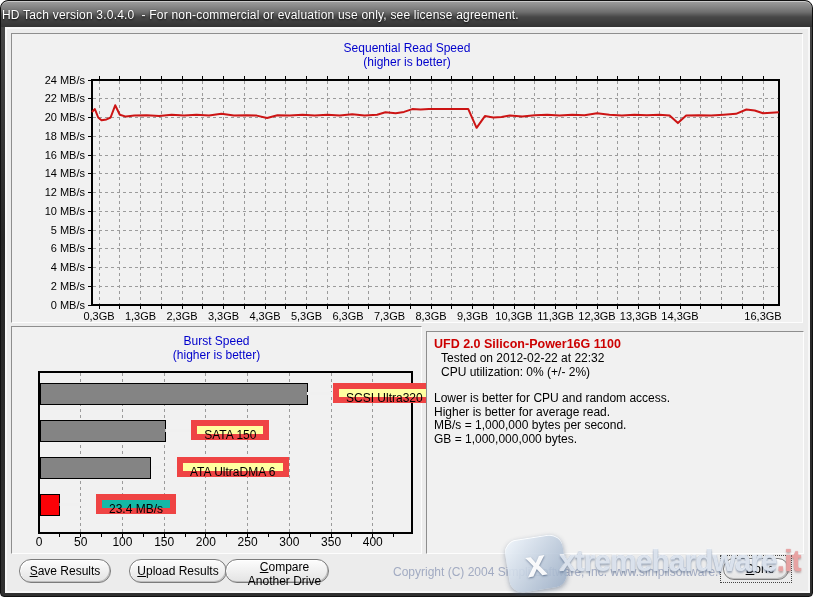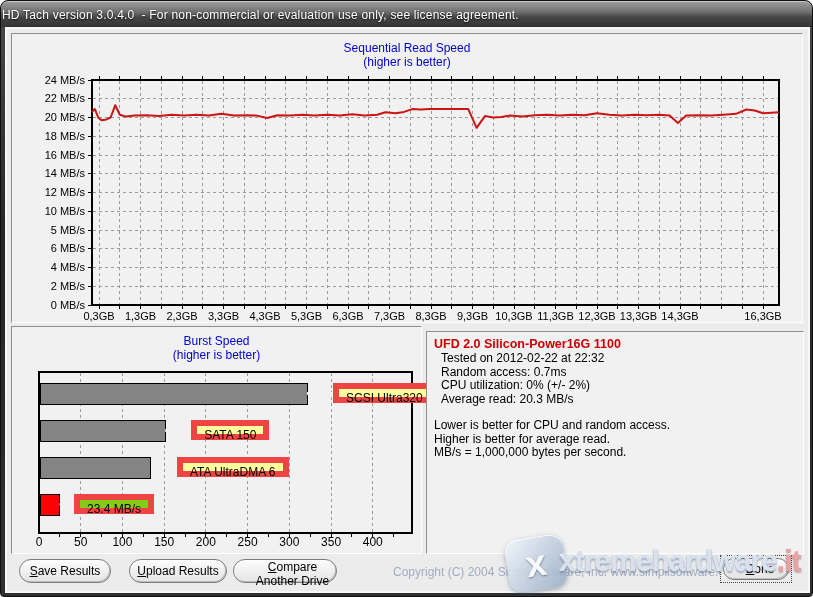--- a/index.html
+++ b/index.html
@@ -72,21 +72,21 @@
   .btn {
     position:absolute; height:24px;
     background:linear-gradient(#fdfdfd,#e3e3e3);
     border:1px solid #7b7b7b; border-radius:12px;
     box-shadow: inset 1px 1px 0 #fff, inset -1px -1px 0 #bdbdbd;
     font-family:"Liberation Sans", sans-serif; font-size:12px; color:#000;
     text-align:center; cursor:pointer;
   }
   .btn-save    { left:14px;  top:532px; width:92px; }
   .btn-upload  { left:124px; top:532px; width:98px; }
-  .btn-compare { left:228px; top:532px; width:104px;padding-left:15px; }
+  .btn-compare { left:220px; top:532px; width:104px;padding-left:15px; }
   .copyright {
     position:absolute; left:388px; top:538px; width:330px;
     font-size:12px; color:#a2abc2; white-space:nowrap;
   }
   .done-wrap {
     position:absolute; left:715px; top:528px;
     border:1px dotted #444; padding:2px; background:#ececec;
   }
   .btn-done { position:relative; width:66px; height:22px; display:block;padding-left:8px; }
 
@@ -325,46 +325,45 @@
           <line x1="132.16778523489933" y1="64.5" x2="158.16778523489933" y2="64.5" stroke="#f0f0f0" stroke-width="3"></line>
           <rect x="7" y="91" width="110.98210290827741" height="21" fill="#848484" stroke="#000" stroke-width="1" shape-rendering="crispEdges"></rect>
           <line x1="117.98210290827741" y1="101.5" x2="143.9821029082774" y2="101.5" stroke="#f0f0f0" stroke-width="3"></line>
           <rect x="7" y="128" width="19.526174496644295" height="21" fill="#fb0207" stroke="#000" stroke-width="1" shape-rendering="crispEdges"></rect>
           <line x1="26.526174496644295" y1="138.5" x2="52.526174496644295" y2="138.5" stroke="#f0f0f0" stroke-width="3"></line>
         </svg>
       <div id="burst-callouts">
           <div class="bar-callout" style="left: 321.025px; top: 56px; background: rgb(255, 255, 160);">SCSI Ultra320</div>
           <div class="bar-callout" style="left: 179.168px; top: 93px; background: rgb(255, 255, 160);">SATA 150</div>
           <div class="bar-callout" style="left: 164.982px; top: 130px; background: rgb(255, 255, 160);">ATA UltraDMA 6</div>
-          <div class="bar-callout" style="left: 62px; top: 167px; background: #84cc16;">23.4 MB/s</div>
+          <div class="bar-callout" style="left: 84px; top: 167px; background: #14b8a6;">23.4 MB/s</div>
         </div>
       <div id="burst-xlabels">
           <div class="xlabel-burst" style="left: 27px;">0</div>
           <div class="xlabel-burst" style="left: 68.7226px;">50</div>
           <div class="xlabel-burst" style="left: 110.445px;">100</div>
           <div class="xlabel-burst" style="left: 152.168px;">150</div>
           <div class="xlabel-burst" style="left: 193.89px;">200</div>
           <div class="xlabel-burst" style="left: 235.613px;">250</div>
           <div class="xlabel-burst" style="left: 277.336px;">300</div>
           <div class="xlabel-burst" style="left: 319.058px;">350</div>
           <div class="xlabel-burst" style="left: 360.781px;">400</div>
         </div>
     </div>
 
     <div class="panel panel-info">
       <div class="info-inner">
         <div class="info-drive">UFD 2.0 Silicon-Power16G 1100</div>
         <div class="info-line">Tested on 2012-02-22 at 22:32</div>
-        <div class="info-line">Random access: 0.7ms</div>
         <div class="info-line">CPU utilization: 0% (+/- 2%)</div>
-        <div class="info-line">Average read: 20.3 MB/s</div>
         <div class="info-gap"></div>
         <div class="info-note">Lower is better for CPU and random access.</div>
         <div class="info-note">Higher is better for average read.</div>
         <div class="info-note">MB/s = 1,000,000 bytes per second.</div>
+        <div class="info-note">GB = 1,000,000,000 bytes.</div>
       </div>
     </div>
 
     <button class="btn btn-save" id="btn-0"><u>S</u>ave Results</button>
     <button class="btn btn-upload" id="btn-1"><u>U</u>pload Results</button>
     <button class="btn btn-compare" id="btn-2"><u>C</u>ompare Another Drive</button>
     <div class="copyright">Copyright (C) 2004 Simpli Software, Inc. www.simplisoftware.com</div>
     <div class="done-wrap">
       <button class="btn btn-done" id="btn-done"><u>D</u>one</button>
     </div>

